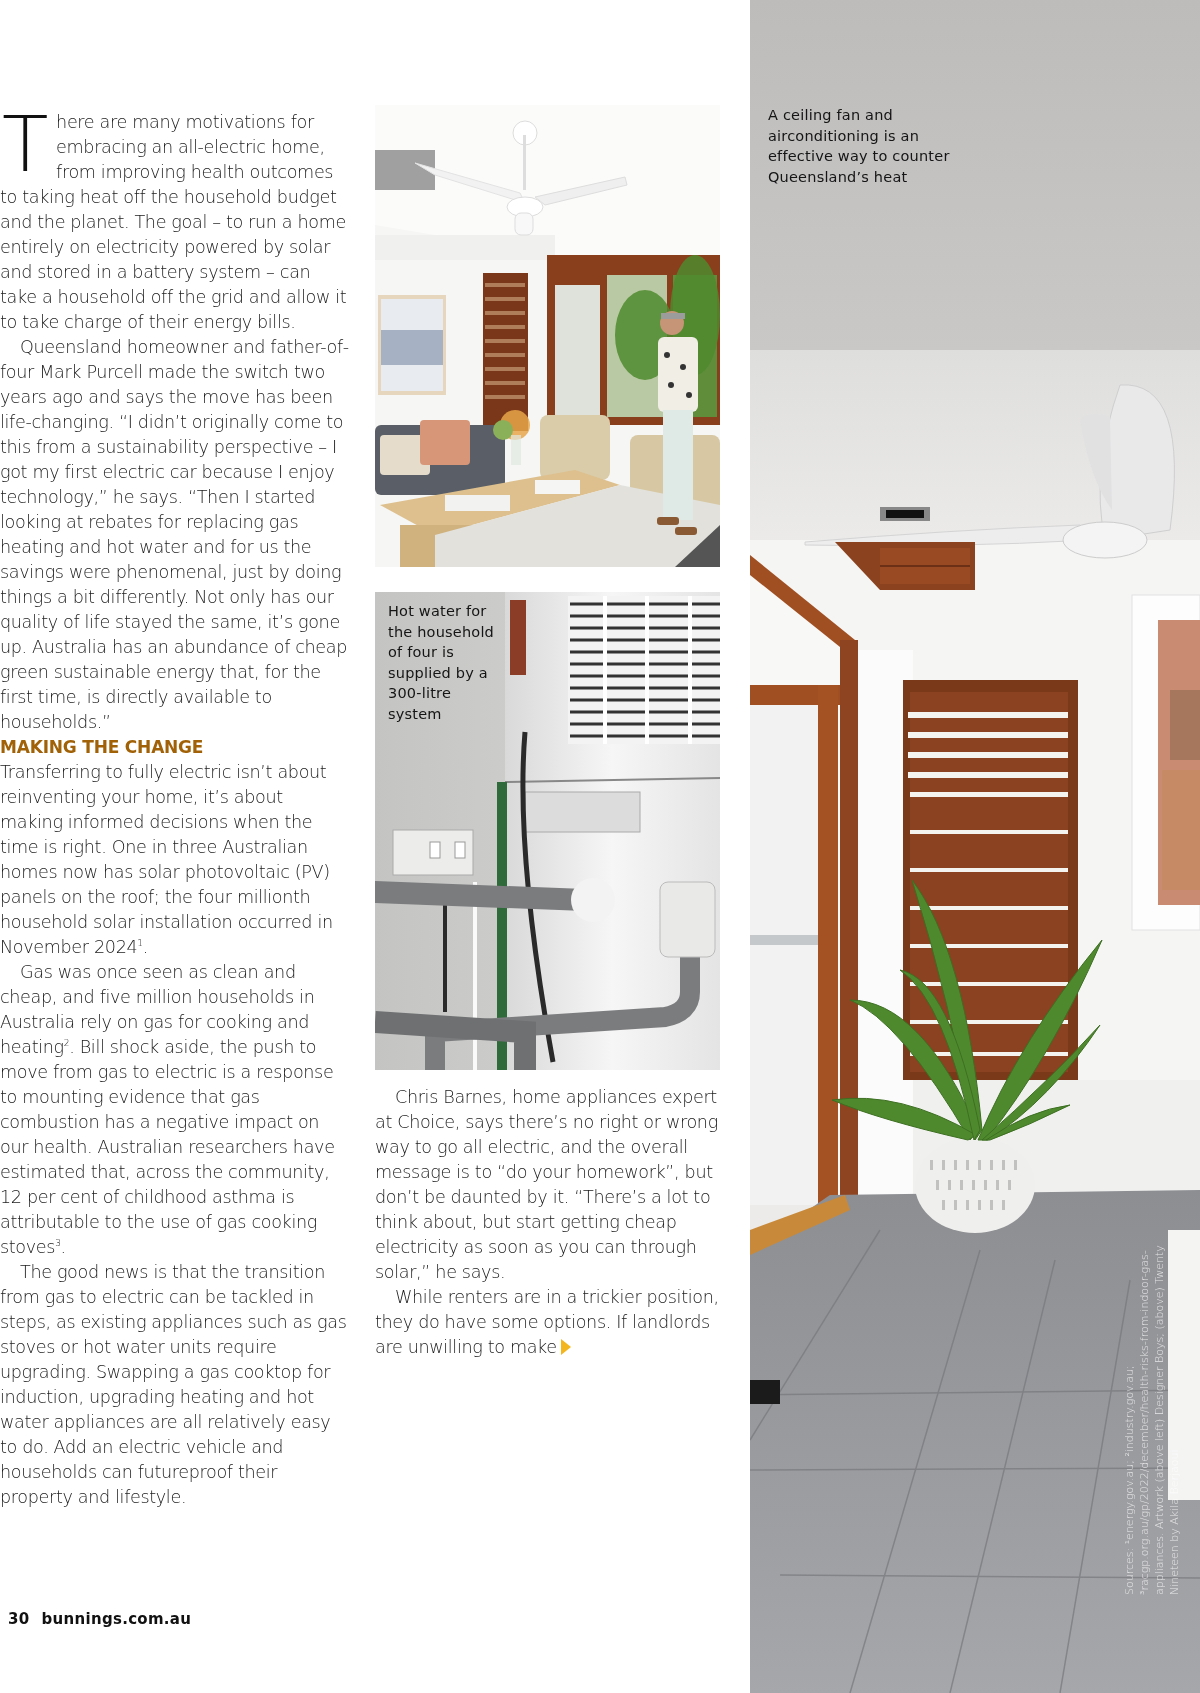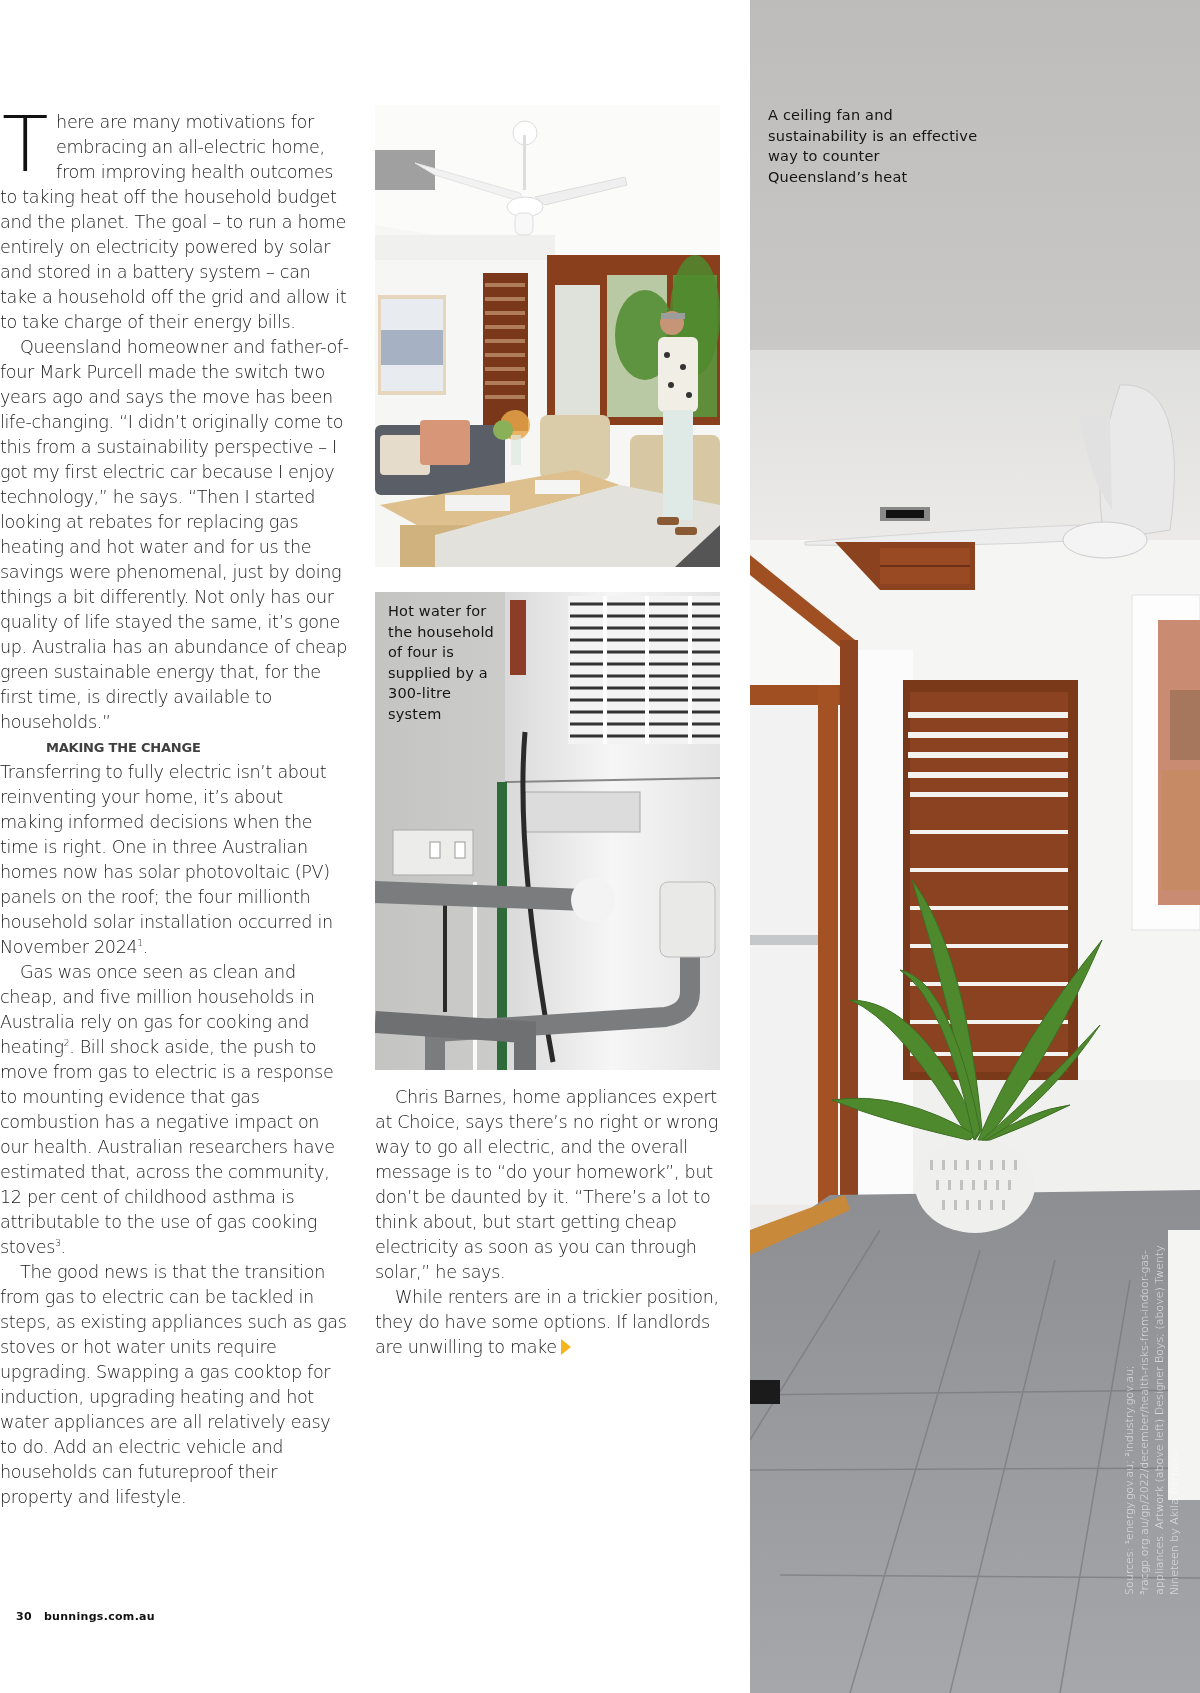--- a/index.html
+++ b/index.html
@@ -6,26 +6,26 @@
   html, body { width: 1200px; height: 1693px; background: #ffffff; overflow: hidden; }
   body { position: relative; font-family: "DejaVu Sans", sans-serif; color: #1a1a1a; }
 
   .col { position: absolute; font-size: 17.6px; line-height: 25px; letter-spacing: -0.35px; font-weight: 300; color: #1b1b1b; }
   .col p { margin: 0; }
   .col p.indent { text-indent: 20px; }
   #col1 { left: 0; top: 110px; width: 350px; }
   #col2 { left: 375px; top: 1085px; width: 345px; }
 
   .dropcap { float: left; font-size: 76px; line-height: 62px; margin: 4px 8px 0 2px; font-weight: 300; color: #111; font-family: "DejaVu Sans", sans-serif; }
-  .subhead { font-weight: 700; letter-spacing: -0.2px; margin-top: 25px; font-size: 13px; color: #404040; padding-left: 46px; }
+  .subhead { font-weight: 700; letter-spacing: -0.2px; margin-top: 25px; font-size: 17px; color: #a16207; }
   sup { font-size: 9px; line-height: 0; vertical-align: super; }
 
   .continue-arrow { display: inline-block; width: 0; height: 0; border-top: 8px solid transparent; border-bottom: 8px solid transparent; border-left: 10px solid #f3b61f; vertical-align: -2px; margin-left: 4px; }
 
-  .footer { position: absolute; left: 16px; top: 1610px; font-size: 11px; font-weight: 700; letter-spacing: 0.3px; color: #111; }
+  .footer { position: absolute; left: 8px; top: 1610px; font-size: 15px; font-weight: 700; letter-spacing: 0.3px; color: #111; }
   .footer .page-num { margin-right: 12px; }
 
   
   .photo { position: absolute; overflow: hidden; }
   #photo-living { left: 375px; top: 105px; width: 345px; height: 462px; background: #f4f4f2; }
   #photo-hotwater { left: 375px; top: 592px; width: 345px; height: 478px; background: #c7c8c6; }
   #photo-room { left: 750px; top: 0; width: 450px; height: 1693px; background: #ecebea; }
 
   .caption { position: absolute; font-size: 14.5px; line-height: 20.5px; font-weight: 400; color: #151515; letter-spacing: 0.2px; }
   #caption-hotwater { left: 388px; top: 601px; width: 110px; }
@@ -298,19 +298,19 @@
       <path d="M225 1140 Q200 1000 162 880 Q215 950 232 1130 Z"></path>
       <path d="M228 1140 Q270 1040 352 940 Q300 1060 236 1140 Z"></path>
       <path d="M220 1140 Q150 1020 100 1000 Q170 1000 228 1130 Z"></path>
       <path d="M232 1140 Q300 1080 350 1025 Q300 1100 238 1140 Z"></path>
       <path d="M218 1140 Q130 1120 82 1100 Q150 1090 226 1135 Z"></path>
       <path d="M236 1140 Q280 1110 320 1105 Q280 1125 240 1140 Z"></path>
       <path d="M224 1140 Q195 1000 150 970 Q200 980 230 1130 Z"></path>
     </g>
   </svg>
 </div>
-<div id="caption-fan" class="caption">A ceiling fan and sustainability is an effective way to counter Queensland’s heat</div>
+<div id="caption-fan" class="caption">A ceiling fan and airconditioning is an effective way to counter Queensland’s heat</div>
 
 <div class="credit">Sources: ¹energy.gov.au; ²industry.gov.au; ³racgp.org.au/gp/2022/december/health-risks-from-indoor-gas-appliances. Artwork (above left) Designer Boys; (above) Twenty Nineteen by Akila Berjaoui</div>
 
 <div class="footer">
   <span class="page-num">30</span><span>bunnings.com.au</span>
 </div>
 
 </body></html>

